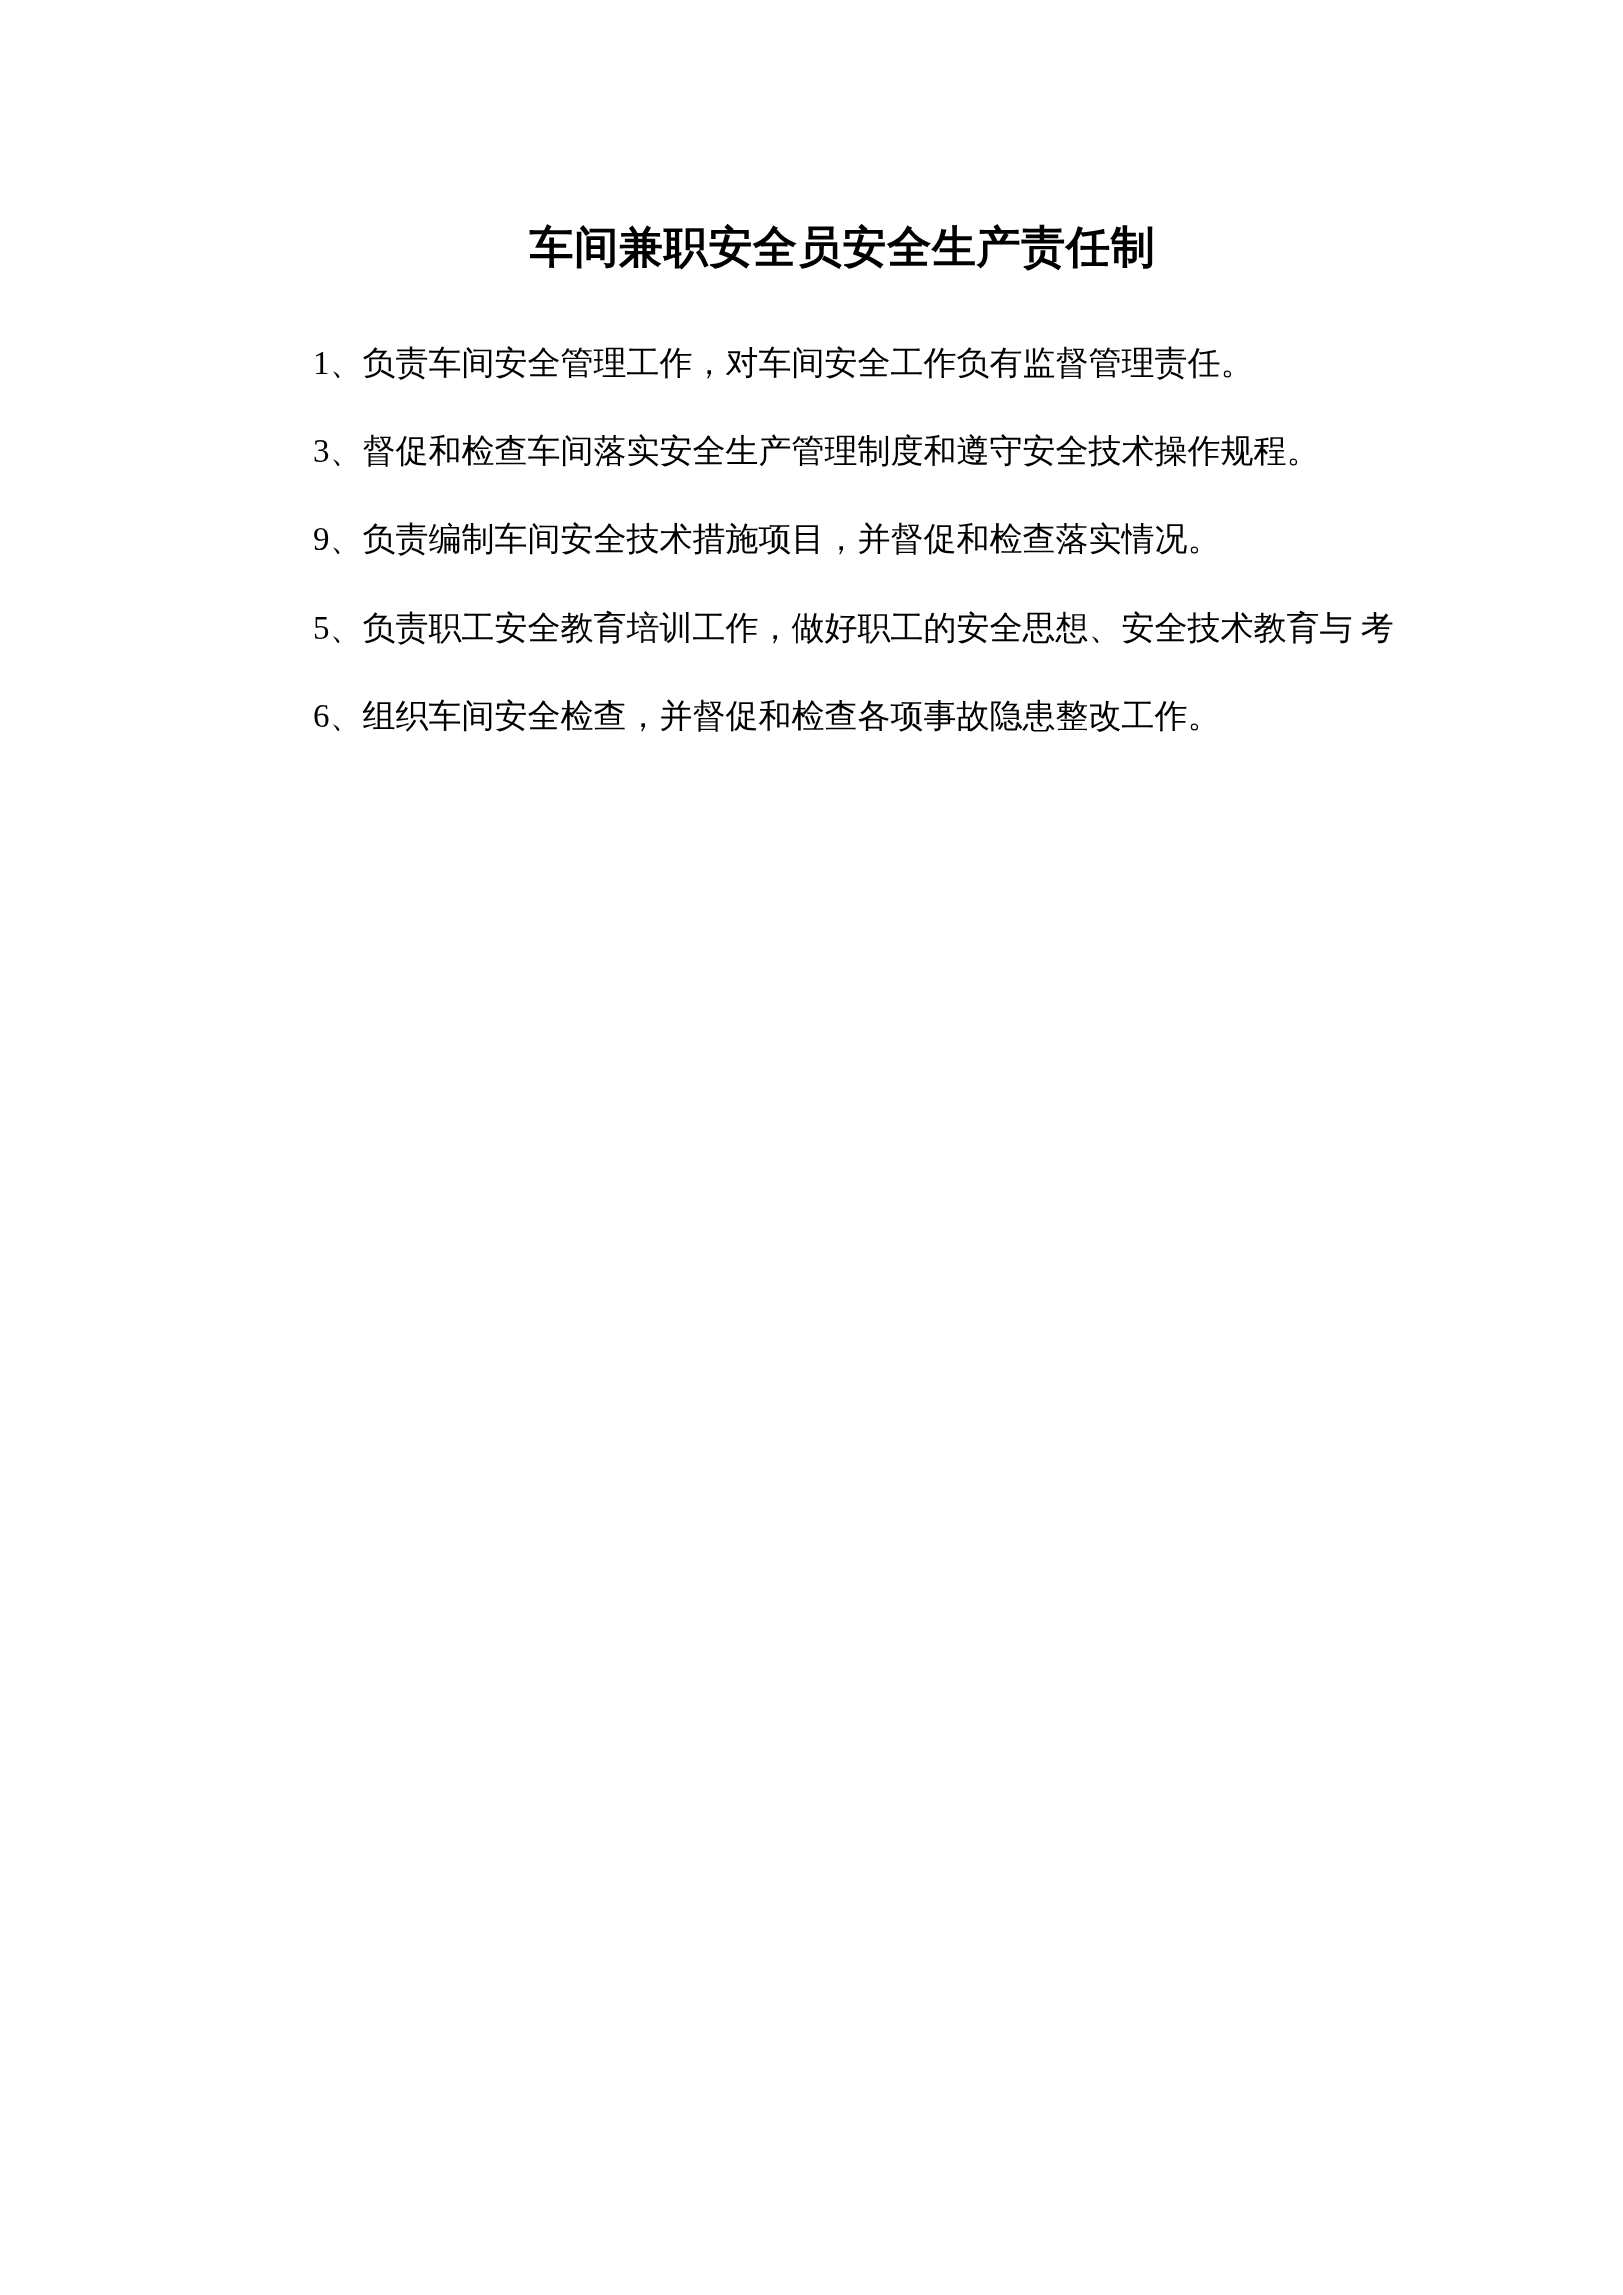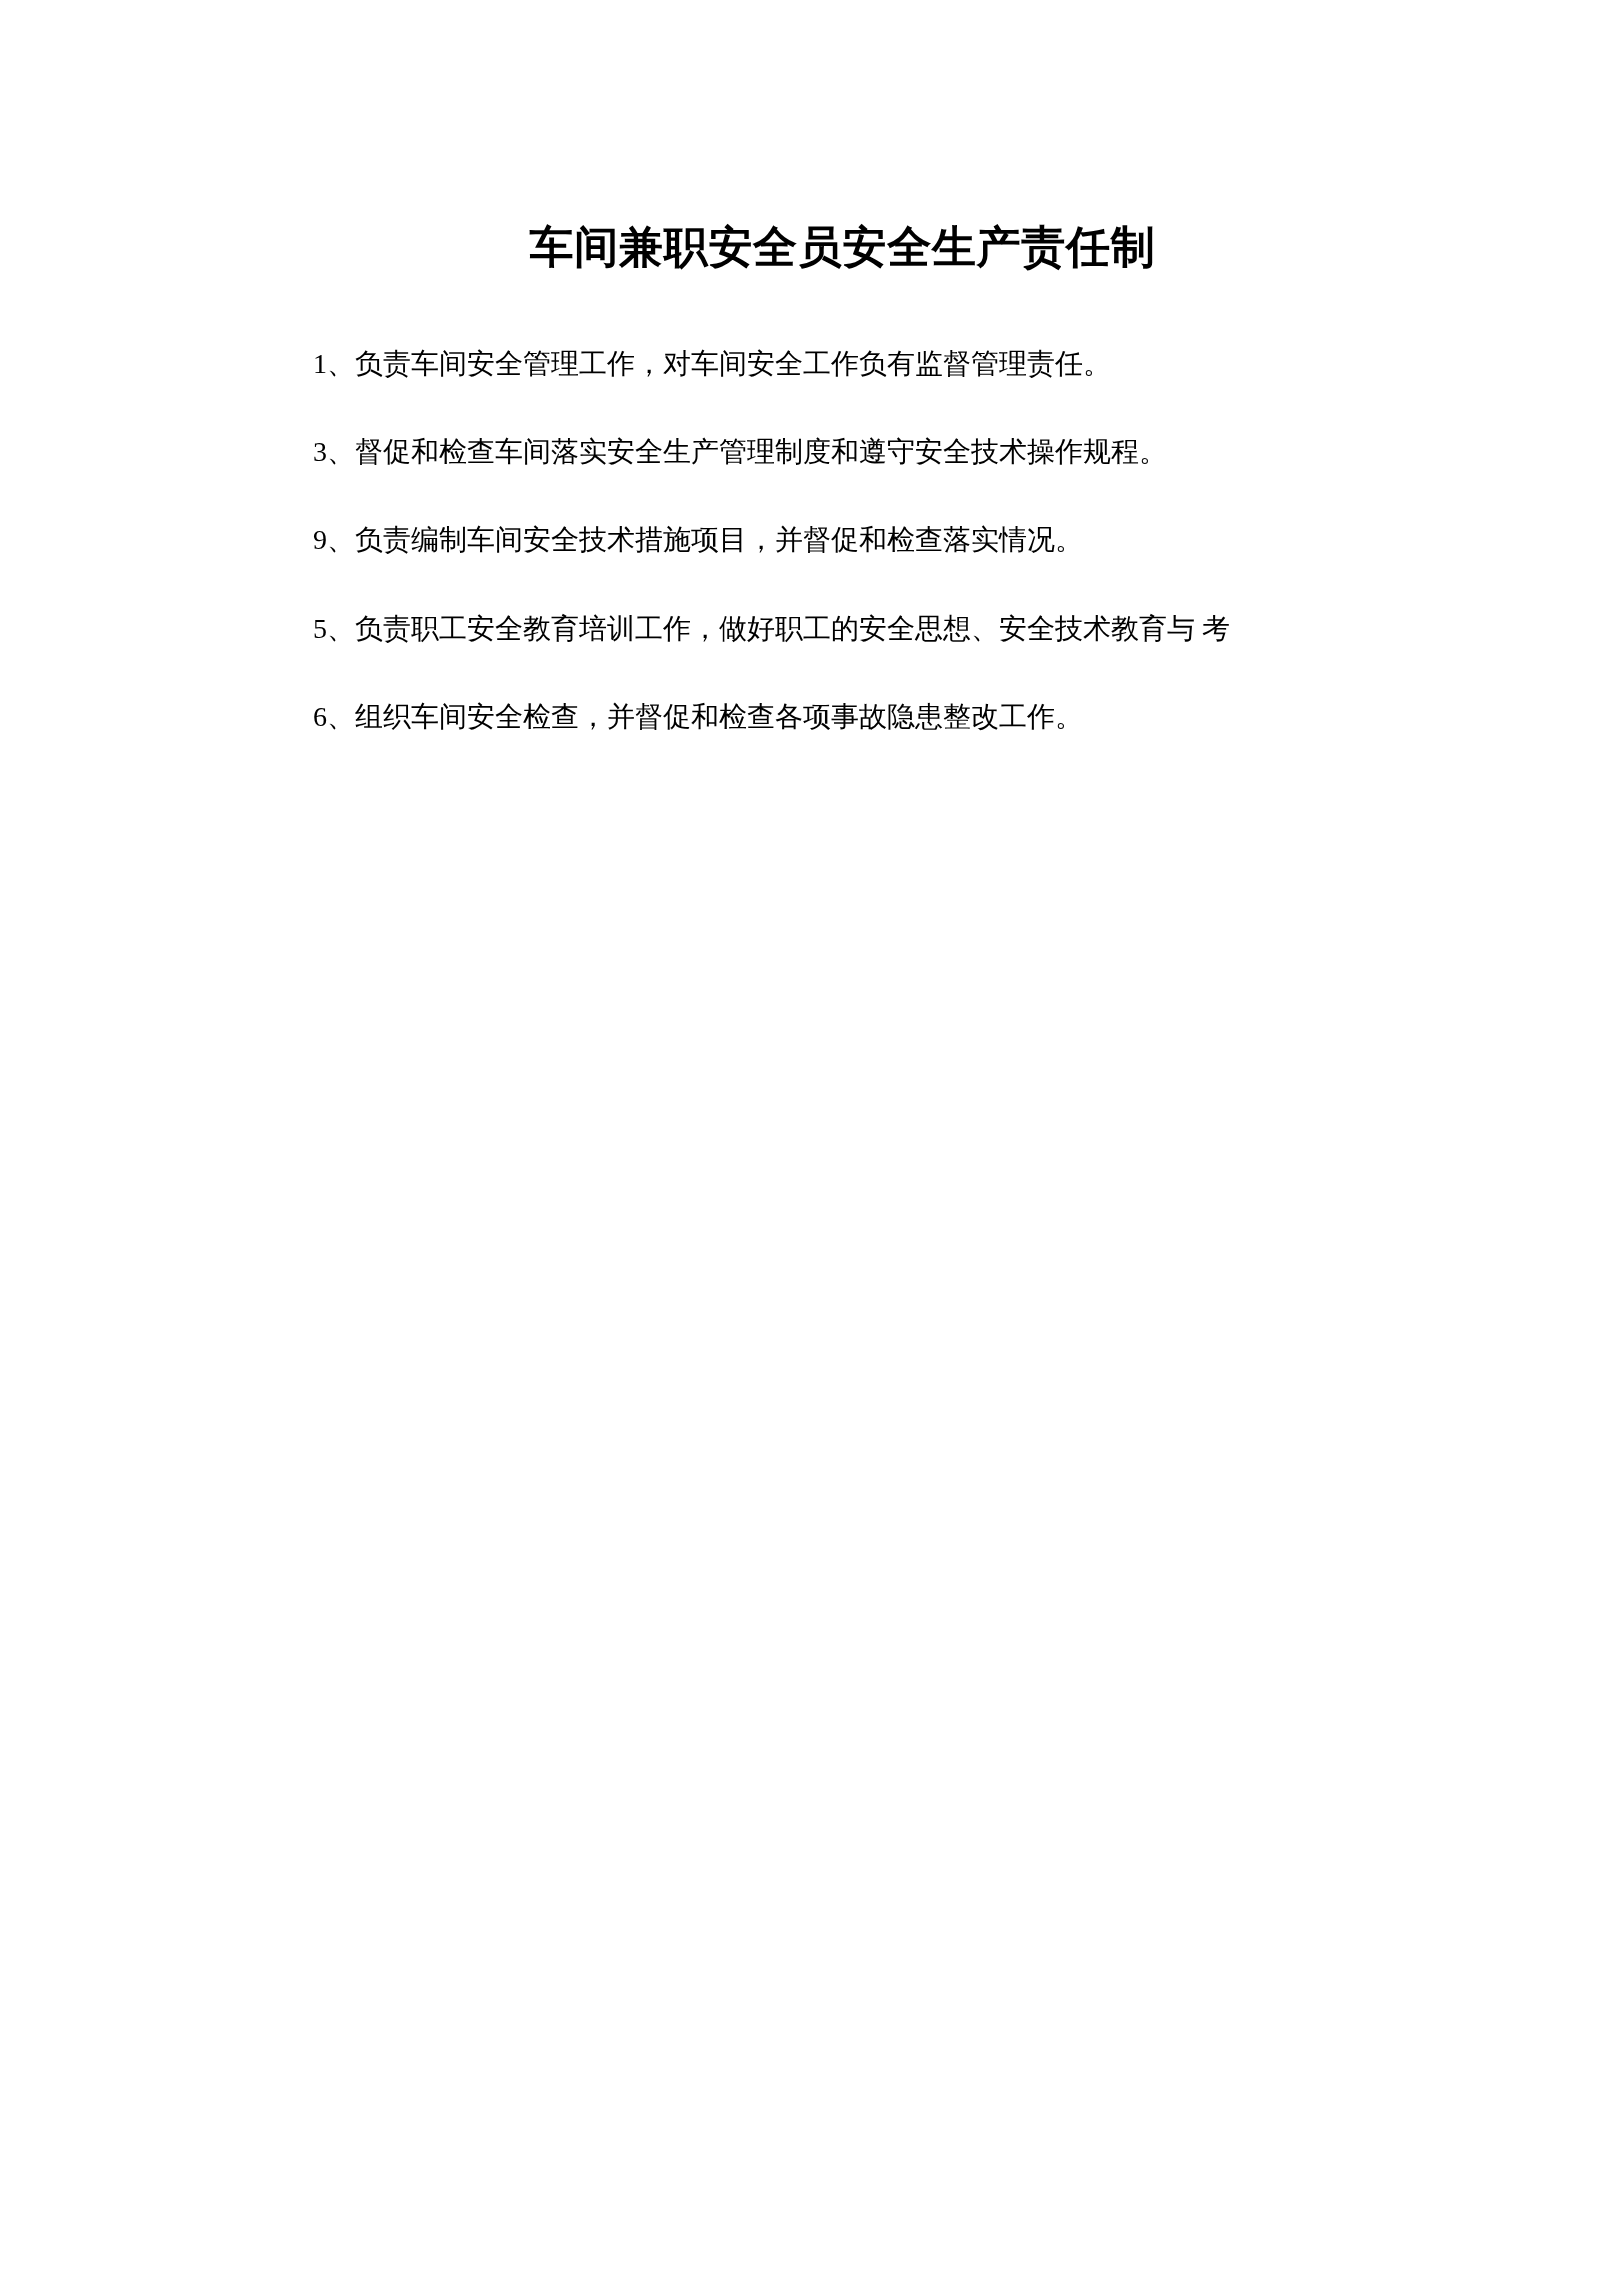--- a/index.html
+++ b/index.html
@@ -31,21 +31,21 @@
     text-align: center;
     text-indent: 60px; 
     white-space: nowrap;
     letter-spacing: 0.7px;
   }
   .para {
     margin: 0 0 7.2px 0;
     padding: 0;
   }
   .line {
-    font-size: 28px;
+    font-size: 33px;
     line-height: 81px;
     white-space: nowrap;
     letter-spacing: 0;
   }
   .line.first {
     text-indent: 79px; 
   }
 </style>
 </head>
 <body>

